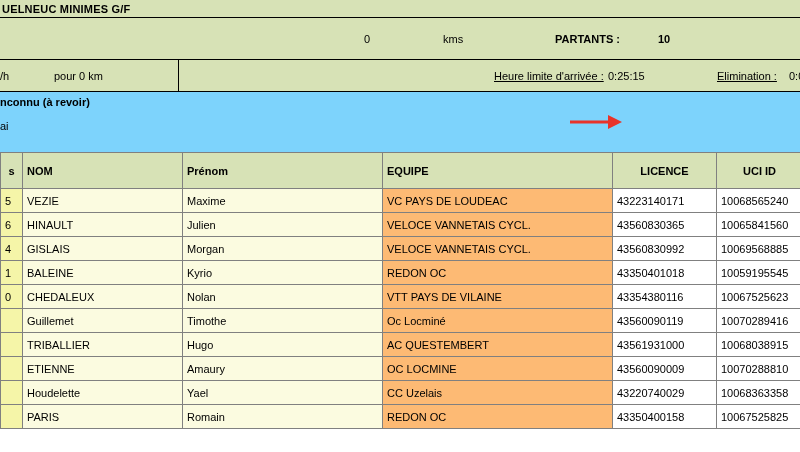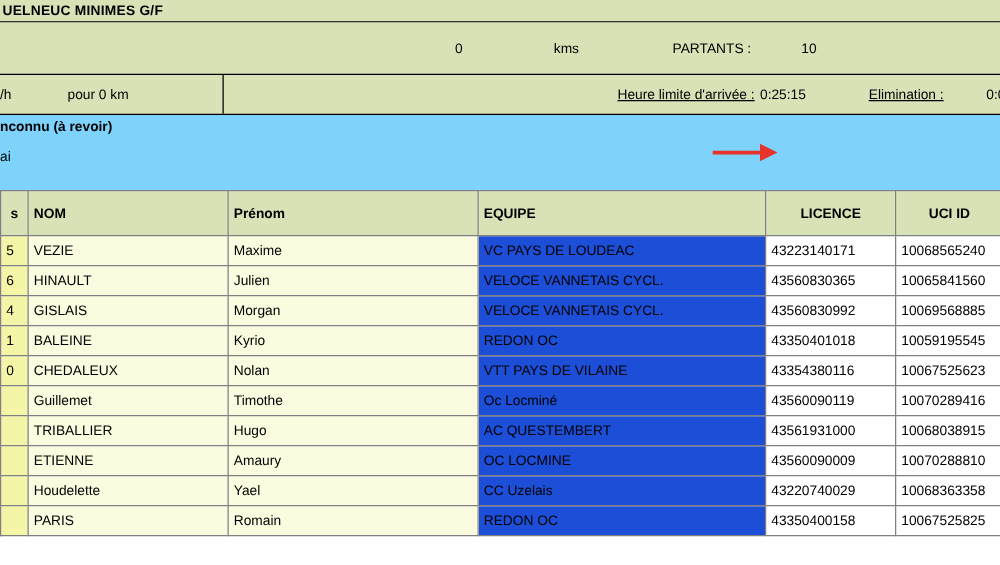--- a/index.html
+++ b/index.html
@@ -44,21 +44,22 @@
     position: relative;
     box-sizing: border-box;
   }
   .info-row .cell {
     position: absolute;
     top: 50%;
     transform: translateY(-50%);
     font-size: 11px;
   }
   .info-row .bold {
-    font-weight: normal;
+    font-weight: bold;
+    margin-left: 17px;
   }
 
   .limits-row {
     height: 32px;
     background: #d7e2b6;
     border-bottom: 1px solid #000000;
     position: relative;
     box-sizing: border-box;
   }
   .limits-row .cell {
@@ -144,21 +145,21 @@
     text-align: left;
   }
   .c-dossard {
     width: 22px;
     background: #f5f5a8;
     text-align: center;
     padding: 0 2px;
   }
   .c-nom { width: 160px; background: #fbfbe0; }
   .c-prenom { width: 200px; background: #fbfbe0; }
-  .c-equipe { width: 230px; background: #1d4ed8; }
+  .c-equipe { width: 230px; background: #fdba74; }
   .c-licence { width: 104px; background: #ffffff; text-align: center; }
   .c-uci { width: 86px; background: #ffffff; text-align: center; }
   thead .c-dossard, thead .c-nom, thead .c-prenom, thead .c-equipe,
   thead .c-licence, thead .c-uci, thead .c-cat { background: #d7e2b6; }
 </style>
 </head>
 <body>
 
 <div class="sheet">
 
@@ -172,21 +173,21 @@
     <span class="cell bold" style="left:538px;">PARTANTS :</span>
     <span class="cell bold" style="left:641px;">10</span>
   </div>
 
   <div class="limits-row">
     <span class="vline" style="left:178px;"></span>
     <span class="cell" style="left:0px;">/h</span>
     <span class="cell" style="left:30px;margin-left:24px;">pour 0 km</span>
     <span class="cell bold underline" style="left:458px;padding-left:36px;">Heure limite d'arrivée :</span>
     <span class="cell bold" style="left:608px;">0:25:15</span>
-    <span class="cell bold underline" style="left:695px;">Elimination :</span>
+    <span class="cell bold underline" style="left:717px;">Elimination :</span>
     <span class="cell bold" style="left:789px;">0:0</span>
   </div>
 
   <div class="note-band">
     <span class="note-unknown">nconnu (à revoir)</span>
     <span class="note-sub">ai</span>
     <span class="arrow">
       <svg width="52" height="16" viewBox="0 0 52 16">
         <line x1="0" y1="8" x2="40" y2="8" stroke="#e8332a" stroke-width="3"></line>
         <polygon points="52,8 38,1 38,15" fill="#e8332a"></polygon>

